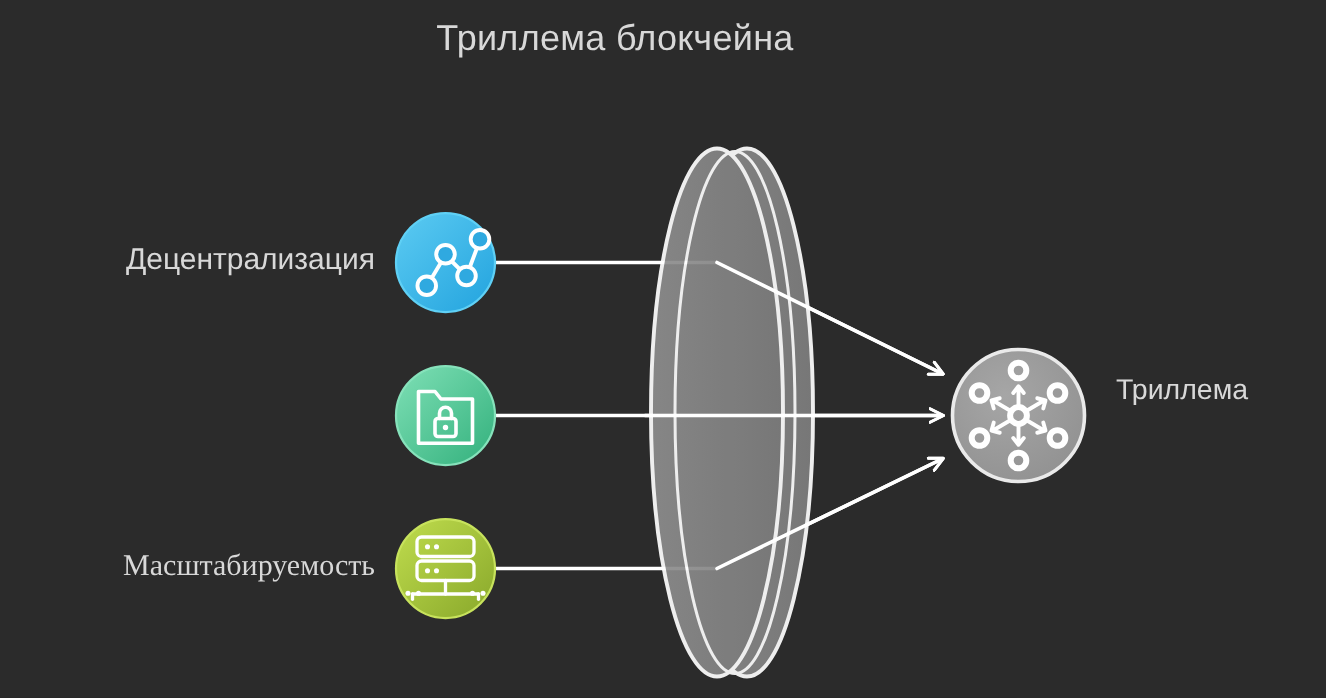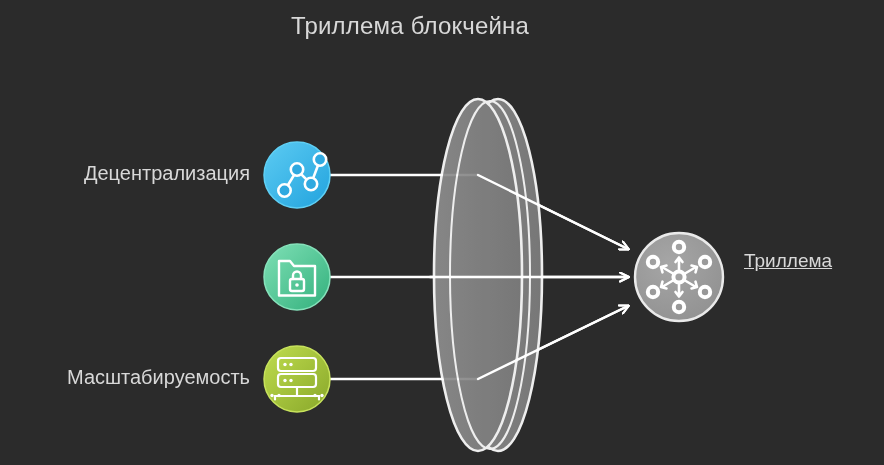--- a/index.html
+++ b/index.html
@@ -36,32 +36,32 @@
   .input-label {
     position: absolute;
     color: #d8d8d8;
     font-size: 20px;
     text-align: right;
     white-space: nowrap;
     line-height: 1.15;
   }
   #label-decentralization { left: 0px;  top: 162px; width: 250px; }
   #label-security        { left: 0px;  top: 264px; width: 250px; }
-  #label-scalability     { left: 0px;  top: 366px; width: 250px; }
+  #label-scalability     { left: 0px;  top: 366px; width: 250px; font-family: Liberation Serif, serif; }
   #label-trilemma {
     position: absolute;
     left: 744px;
     top: 249px;
     width: 140px;
     color: #d8d8d8;
     font-size: 19px;
     text-align: left;
     line-height: 1.25;
   }
-  #label-trilemma span { display: block; text-decoration: underline; }
+  #label-trilemma span { display: block; }
 </style>
 </head>
 <body>
 
 <div id="stage">
 
   <div class="diagram-title">Триллема блокчейна</div>
 
   <svg id="diagram-svg" viewBox="0 0 884 465">
     <defs>

